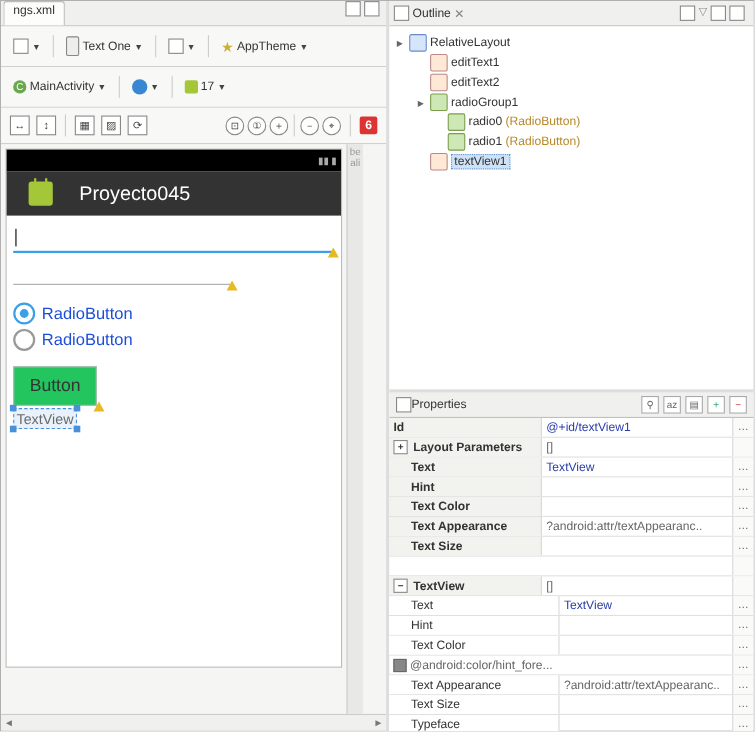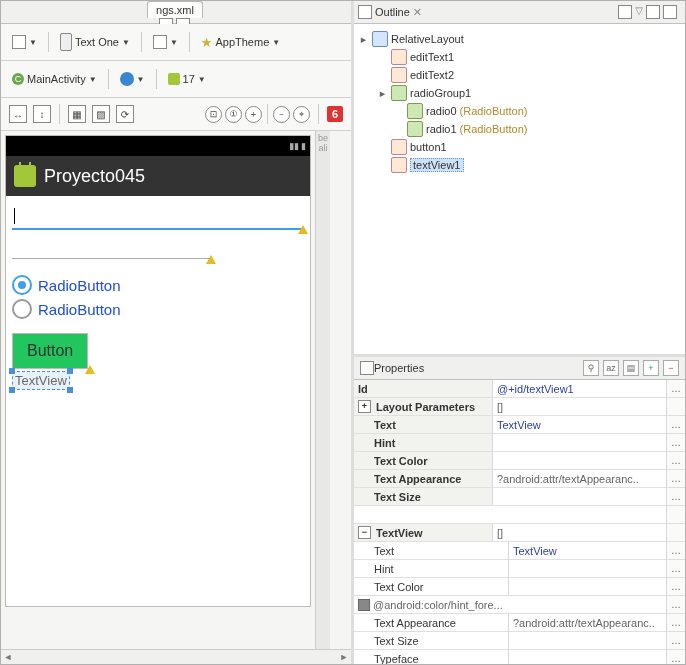--- a/index.html
+++ b/index.html
@@ -1,19 +1,19 @@
 <!DOCTYPE html>
 <html><head>
 <meta charset="utf-8">
 <style>
   body { margin:0; font-family:"Segoe UI",Tahoma,sans-serif; font-size:11px; background:#f0f0f0; color:#333; }
   .root { display:flex; width:686px; height:665px; border:1px solid #b0b0b0; box-sizing:border-box; background:#f5f5f3; }
   .left-pane { width:350px; display:flex; flex-direction:column; border-right:3px solid #ddd; background:#f5f5f3; }
   .right-pane { flex:1; display:flex; flex-direction:column; }
-  .tabrow { display:flex; align-items:center; height:22px; border-bottom:1px solid #c0c0c0; padding:0 2px; background:#f0f0ee;flex-direction:column; }
+  .tabrow { display:flex; height:22px; border-bottom:1px solid #c0c0c0; padding:0 2px; background:#f0f0ee; }
   .tab { padding:2px 8px; border:1px solid #b8b8b6; border-bottom:none; background:#fdfdfc; margin-right:2px; border-radius:3px 3px 0 0; font-size:11px; }
   .spacer { flex:1; }
   .minmax-icons { display:flex; gap:3px; padding-right:4px; }
   .sqicon { width:12px; height:12px; border:1px solid #888; background:#fff; display:inline-block; }
   .toolbar { display:flex; align-items:center; gap:4px; padding:4px 6px; border-bottom:1px solid #d0d0d0; height:28px; background:#f8f8f6;}
   .toolbar2 { display:flex; align-items:center; gap:4px; padding:4px 6px; border-bottom:1px solid #d0d0d0; height:28px; background:#f8f8f6;}
   .tb-btn { display:inline-flex; align-items:center; gap:3px; padding:2px 4px; border:1px solid transparent; border-radius:2px; }
   .dropdown-arrow { font-size:8px; color:#444; }
   .sep { width:1px; height:20px; background:#ccc; margin:0 2px; }
   .phone-icon { width:10px; height:16px; border:1px solid #888; border-radius:2px; display:inline-block; background:#eee; }
@@ -23,21 +23,21 @@
   .android-mini { width:12px; height:12px; background:#a4c639; border-radius:2px; display:inline-block; }
   .tb-sq { width:16px; height:16px; border:1px solid #888; display:inline-flex; align-items:center; justify-content:center; font-size:10px; color:#444; background:#fff;}
   .zoom-icons { display:flex; gap:3px; align-items:center;}
   .zoom { width:15px; height:15px; border:1px solid #888; border-radius:50%; display:inline-flex; align-items:center; justify-content:center; font-size:9px; background:#fff; color:#444;}
   .red-badge { width:16px; height:16px; background:#d33; color:#fff; font-weight:bold; display:inline-flex; align-items:center; justify-content:center; font-size:11px; border-radius:2px;}
   .icon-row { display:flex; align-items:center; gap:6px; padding:4px 8px; border-bottom:1px solid #d0d0d0; height:24px; background:#f8f8f6;}
   .preview-outer { flex:1; position:relative; display:flex; overflow:hidden; }
   .phone-preview { margin:4px; background:#fff; width:304px; height:470px; border:1px solid #bbb; position:relative; }
   .statusbar { height:20px; background:#000; display:flex; justify-content:flex-end; align-items:center; padding:0 4px; gap:2px;}
   .statusbar span { color:#aaa; font-size:9px; }
-  .apptitle { height:40px; background:#333; display:flex; align-items:center; padding:0 8px; gap:8px; }
+  .apptitle { height:40px; background:#333; display:flex; align-items:center; padding:0 20px; gap:24px; }
   .android-icon { width:22px; height:22px; background:#a4c639; border-radius:3px; position:relative; }
   .android-icon::before, .android-icon::after { content:""; position:absolute; top:-3px; width:2px; height:4px; background:#a4c639; }
   .android-icon::before { left:5px;} .android-icon::after { right:5px;}
   .apptitle-text { color:#fff; font-size:18px; font-weight:500; }
   .app-body { padding:4px 6px; }
   .edit-box { border-bottom:2px solid #3aa0e8; height:22px; margin:6px 0 10px 0; position:relative;}
   .edit-box .cursor { position:absolute; left:2px; top:2px; width:1px; height:16px; background:#000;}
   .warn { position:absolute; right:-4px; bottom:-6px; width:0;height:0; border-left:5px solid transparent; border-right:5px solid transparent; border-bottom:9px solid #e8b923;}
   .edit-plain { height:18px; border-bottom:1px solid #aaa; margin:8px 0 16px 0; position:relative; width:200px;}
   .radio-row { display:flex; align-items:center; gap:6px; margin:4px 0; font-size:15px; color:#1d4ed8;}
@@ -267,26 +267,20 @@
         <span class="indent" style="width:32px"></span>
           <span class="tree-toggle leaf">·</span>
         <span class="node-icon green"></span>
         <span class="tree-label">radio1</span>
         <span class="tree-hint">(RadioButton)</span>
       </div>
       <div class="tree-node">
         <span class="indent" style="width:16px"></span>
           <span class="tree-toggle leaf">·</span>
         <span class="node-icon"></span>
-        <span class="tree-label">button1</span>
-      </div>
-      <div class="tree-node">
-        <span class="indent" style="width:16px"></span>
-          <span class="tree-toggle leaf">·</span>
-        <span class="node-icon"></span>
         <span class="tree-label tree-sel">textView1</span>
       </div>
     </div>
 
     <div class="props-pane">
       <div class="props-header">
         <span class="outline-icon"></span>
         <span class="ptitle">Properties</span>
         <div class="picons">
           <span class="picon">⚲</span>

